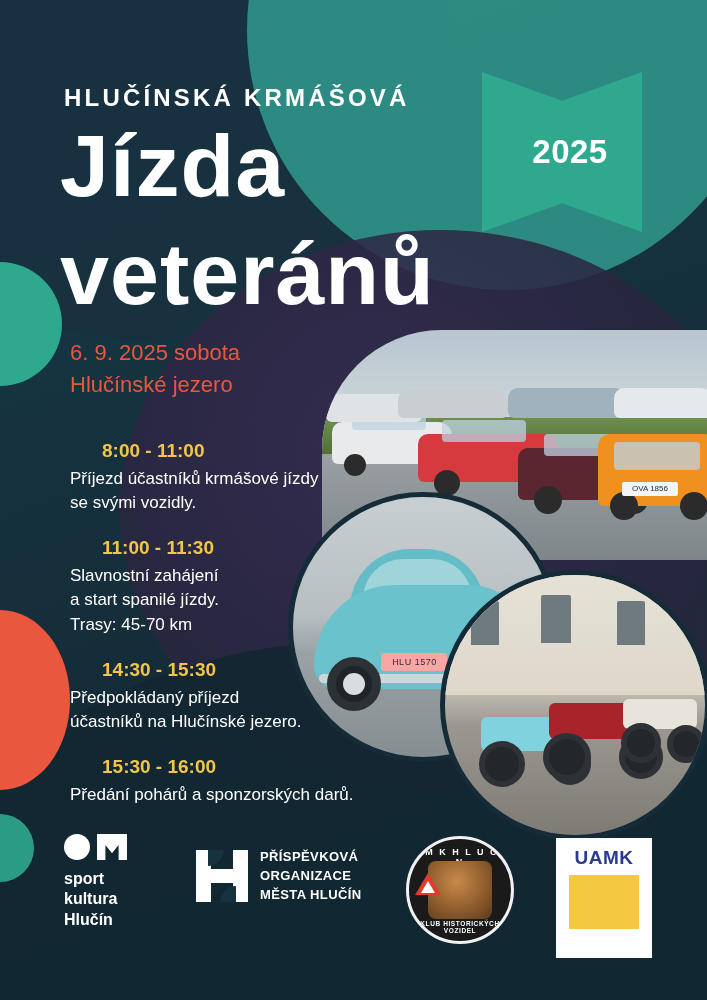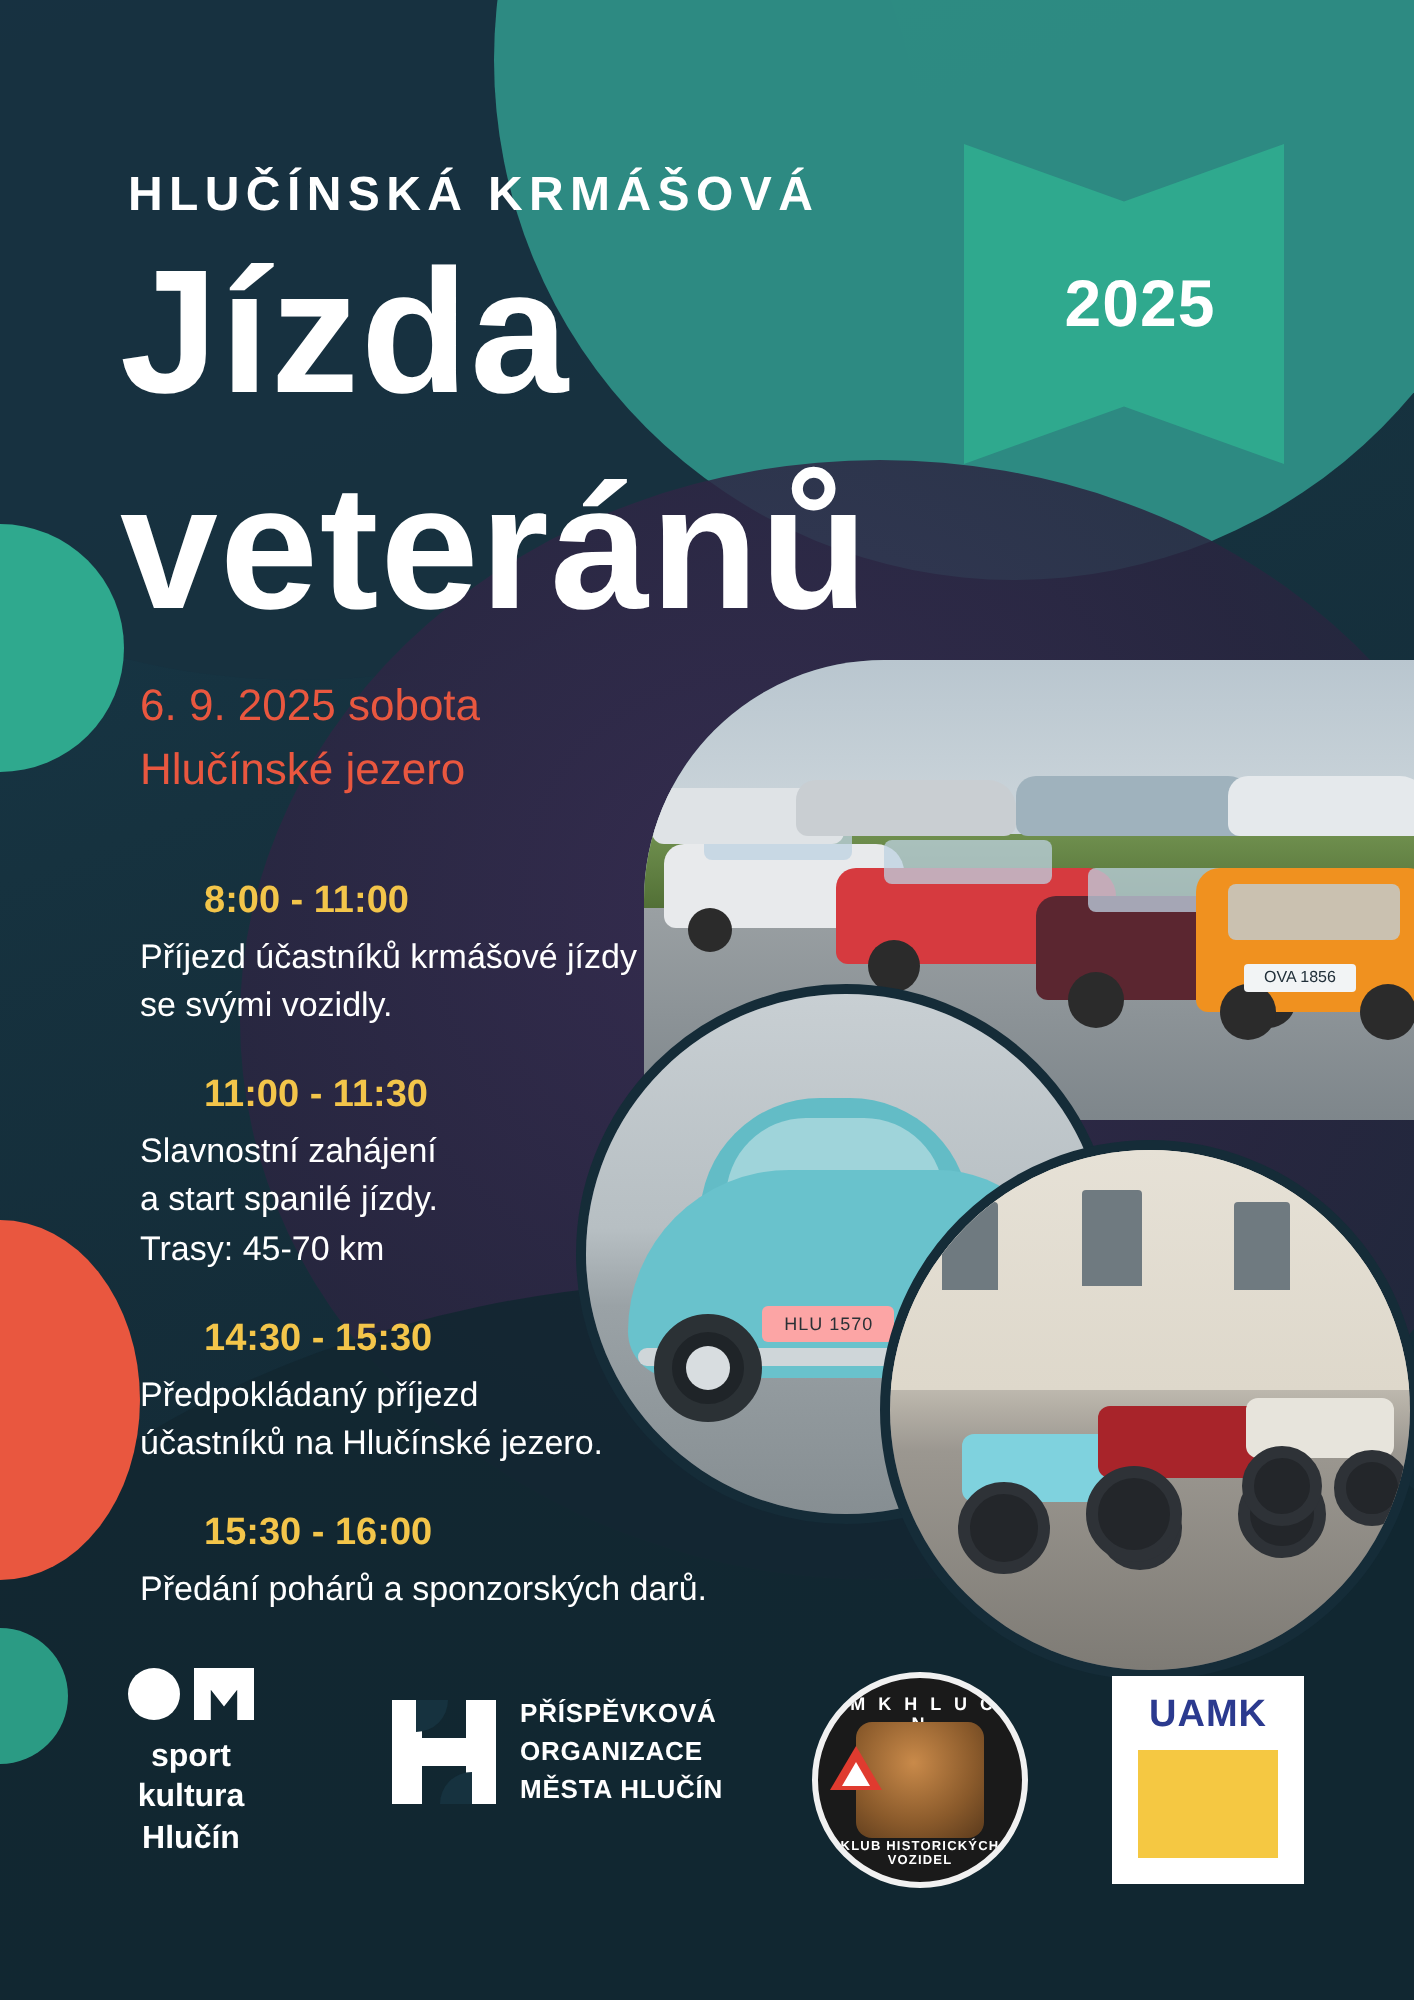--- a/index.html
+++ b/index.html
@@ -252,21 +252,20 @@
   .sponsors {
     position: absolute;
     left: 0; right: 0;
     bottom: 36px;
     height: 130px;
   }
   .sponsor-sport {
     position: absolute;
     left: 64px; top: 0;
     color: #ffffff;
-    text-align: center;
   }
   .sponsor-sport .mark { display: flex; gap: 7px; align-items: center; margin-bottom: 9px; }
   .mark-dot { width: 26px; height: 26px; border-radius: 50%; background: #ffffff; }
   .mark-m {
     width: 30px; height: 26px; background: #ffffff;
     clip-path: polygon(0 0, 100% 0, 100% 100%, 72% 100%, 72% 42%, 50% 74%, 28% 42%, 28% 100%, 0 100%);
   }
   .sponsor-sport .lines { font-size: 16px; font-weight: bold; line-height: 1.28; white-space: pre-line; }
 
   .sponsor-city { position: absolute; left: 196px; top: 14px; display: flex; align-items: center; gap: 12px; }
@@ -279,21 +278,21 @@
   .city-mark .c2 { right: 12px; bottom: 0; width: 16px; height: 16px; background: #16323f; border-top-left-radius: 16px; }
   .city-text { color: #ffffff; font-size: 13px; font-weight: bold; line-height: 1.45; letter-spacing: .4px; white-space: pre-line; }
 
   .sponsor-amk { position: absolute; left: 406px; top: 2px; width: 108px; height: 108px; border-radius: 50%; background: #1a1a1a; border: 3px solid #f1f1f1; overflow: hidden; }
   .amk-top { position: absolute; left: 0; right: 0; top: 8px; text-align: center; color: #ffffff; font-size: 9px; font-weight: bold; letter-spacing: 2px; }
   .amk-bottom { position: absolute; left: 0; right: 0; bottom: 7px; text-align: center; color: #ffffff; font-size: 6.5px; font-weight: bold; letter-spacing: .6px; }
   .amk-body { position: absolute; left: 50%; top: 50%; transform: translate(-50%,-50%); width: 64px; height: 58px; border-radius: 8px; background: radial-gradient(circle at 45% 35%, #c98a4a 0%, #8a5a2b 60%, #5a3a1c 100%); }
   .amk-tri { position: absolute; left: 6px; top: 34px; width: 0; height: 0; border-left: 13px solid transparent; border-right: 13px solid transparent; border-bottom: 22px solid #e03b2f; }
   .amk-tri-in { position: absolute; left: 12px; top: 42px; width: 0; height: 0; border-left: 7px solid transparent; border-right: 7px solid transparent; border-bottom: 12px solid #ffffff; }
 
-  .sponsor-uamk { position: absolute; left: 556px; top: 4px; width: 96px; height: 104px; background: #ffffff; }
+  .sponsor-uamk { position: absolute; left: 556px; top: 4px; width: 96px; height: 120px; background: #ffffff; }
   .uamk-word { position: absolute; left: 0; right: 0; top: 9px; text-align: center; color: #2b3a8f; font-size: 19px; font-weight: bold; letter-spacing: .5px; }
   .uamk-sq { position: absolute; left: 13px; top: 37px; width: 70px; height: 54px; background: #f5c842; }
 </style>
 </head>
 <body>
 
 <div class="poster">
 
   <div class="blob-dark-top"></div>
   <div class="blob-teal-top"></div>

